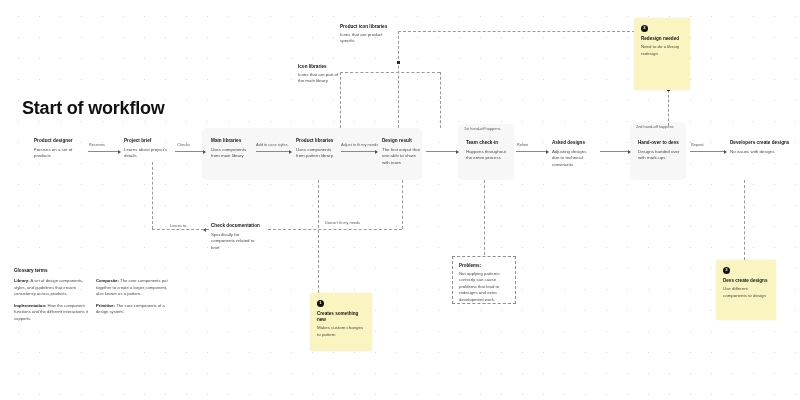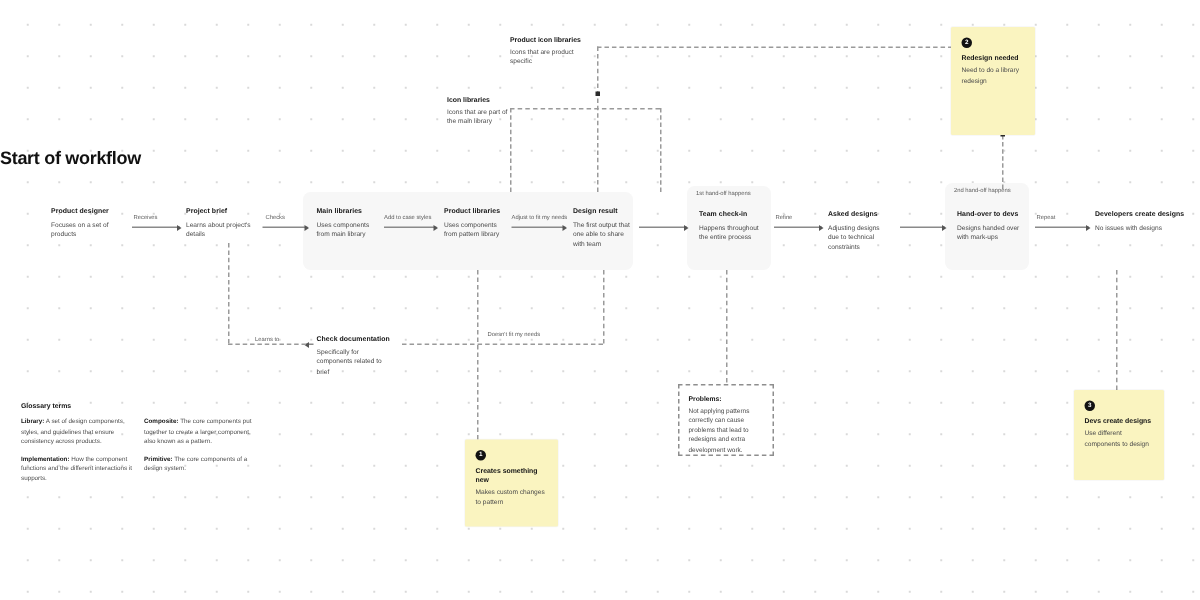--- a/index.html
+++ b/index.html
@@ -14,22 +14,22 @@
   #canvas{
     position:relative;width:800px;height:400px;
     background-color:#ffffff;
     background-image:radial-gradient(circle, #d9d9d9 0.6px, transparent 0.7px);
     background-size:21px 21px;
     background-position:8px 6px;
   }
 
   
   .board-title{
-    position:absolute;left:0;top:98px;
-    font-size:12px;font-weight:bold;letter-spacing:-0.2px;
+    position:absolute;left:22px;top:98px;
+    font-size:18px;font-weight:bold;letter-spacing:-0.2px;
     color:#111;
   }
 
   
   .band{
     position:absolute;
     background:#f7f7f7;
     border-radius:5px;
   }
 

